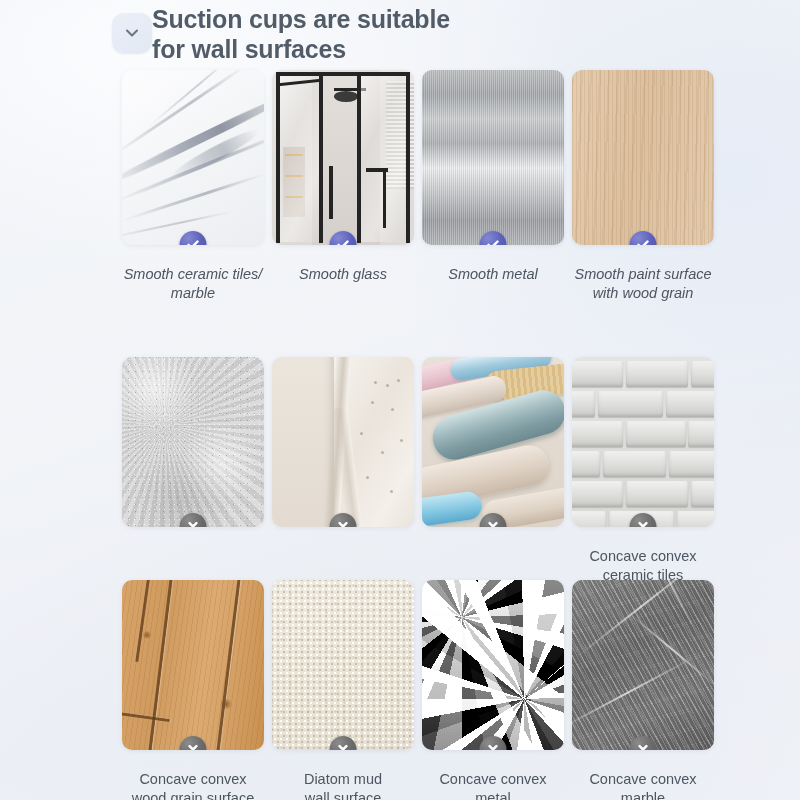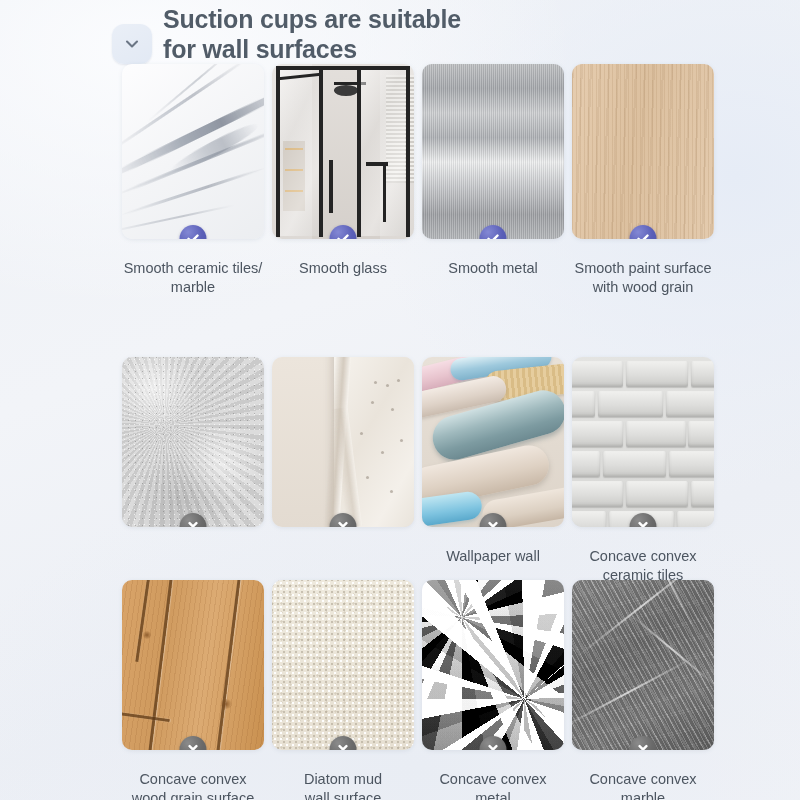--- a/index.html
+++ b/index.html
@@ -20,22 +20,21 @@
   .page {
     position: relative;
     width: 800px;
     height: 800px;
   }
 
   
   .section-head {
     position: absolute;
     display: flex;
-    align-items: flex-end;
-    gap: 11px;
+    align-items: flex-start;
   }
   .toggle-btn {
     width: 40px;
     height: 40px;
     border-radius: 12px;
     background: linear-gradient(150deg, #eaeff7 0%, #e2e9f4 100%);
     box-shadow: 0 1px 2px rgba(120,135,160,0.18);
     display: flex;
     align-items: center;
     justify-content: center;
@@ -266,21 +265,21 @@
   <div class="section-head" style="left:112px; top:4px;">
     <div class="toggle-btn">
       <svg width="20" height="20" viewBox="0 0 20 20">
         <path d="M5 7.5 L10 12.5 L15 7.5" fill="none" stroke="#6b7685" stroke-width="2.1" stroke-linecap="round" stroke-linejoin="round"></path>
       </svg>
     </div>
     <div class="head-text">Suction cups are suitable
 for wall surfaces</div>
   </div>
 
-  <div class="row" style="top:64px;">
+  <div class="row" style="top:70px;font-style:italic;">
 
     <div class="cell">
       <div class="thumb">
         <div class="tx marble">
           <div class="vein" style="left:-18%; top:36%; width:150%; height:9px; transform:rotate(-26deg); opacity:.9;"></div>
           <div class="vein" style="left:-10%; top:54%; width:130%; height:4px; transform:rotate(-22deg); opacity:.65;"></div>
           <div class="vein" style="left:-20%; top:22%; width:120%; height:2.5px; transform:rotate(-34deg); opacity:.5;"></div>
           <div class="vein" style="left:-5%; top:72%; width:110%; height:3px; transform:rotate(-18deg); opacity:.55;"></div>
           <div class="vein" style="left:8%; top:12%; width:80%; height:2px; transform:rotate(-40deg); opacity:.38;"></div>
           <div class="vein" style="left:-14%; top:88%; width:95%; height:2px; transform:rotate(-12deg); opacity:.4;"></div>
@@ -404,21 +403,20 @@
           <div class="roll" style="left:-10%; top:58%; width:100%; height:40px; transform:rotate(-12deg); background:linear-gradient(180deg,#f0e7de 0%,#ded1c3 55%,#c9b9a8 100%); box-shadow:0 3px 5px rgba(150,140,128,.35);"></div>
           <div class="roll" style="left:-20%; top:82%; width:62%; height:28px; transform:rotate(-8deg); background:linear-gradient(180deg,#bfe6f2 0%,#7fc4e0 60%,#5aa9cc 100%); box-shadow:0 2px 4px rgba(100,150,170,.35);"></div>
           <div class="roll" style="left:42%; top:80%; width:75%; height:30px; transform:rotate(-10deg); background:linear-gradient(180deg,#efe6dc 0%,#dcd0c2 60%,#c6b6a5 100%);"></div>
         </div>
         <div class="badge no">
           <svg width="15" height="15" viewBox="0 0 16 16">
             <path d="M4.4 4.4 L11.6 11.6 M11.6 4.4 L4.4 11.6" fill="none" stroke="#ffffff" stroke-width="2.6" stroke-linecap="round"></path>
           </svg>
         </div>
       </div>
-      <div class="caption">Wallpaper wall</div>
     </div>
 
     <div class="cell">
       <div class="thumb short">
         <div class="tx brick">
           <div class="b" style="left:-10%; top:4px;  width:46%;"></div>
           <div class="b" style="left:38%;  top:4px;  width:44%;"></div>
           <div class="b" style="left:84%;  top:4px;  width:30%;"></div>
           <div class="b" style="left:-24%; top:34px; width:40%;"></div>
           <div class="b" style="left:18%;  top:34px; width:46%;"></div>

